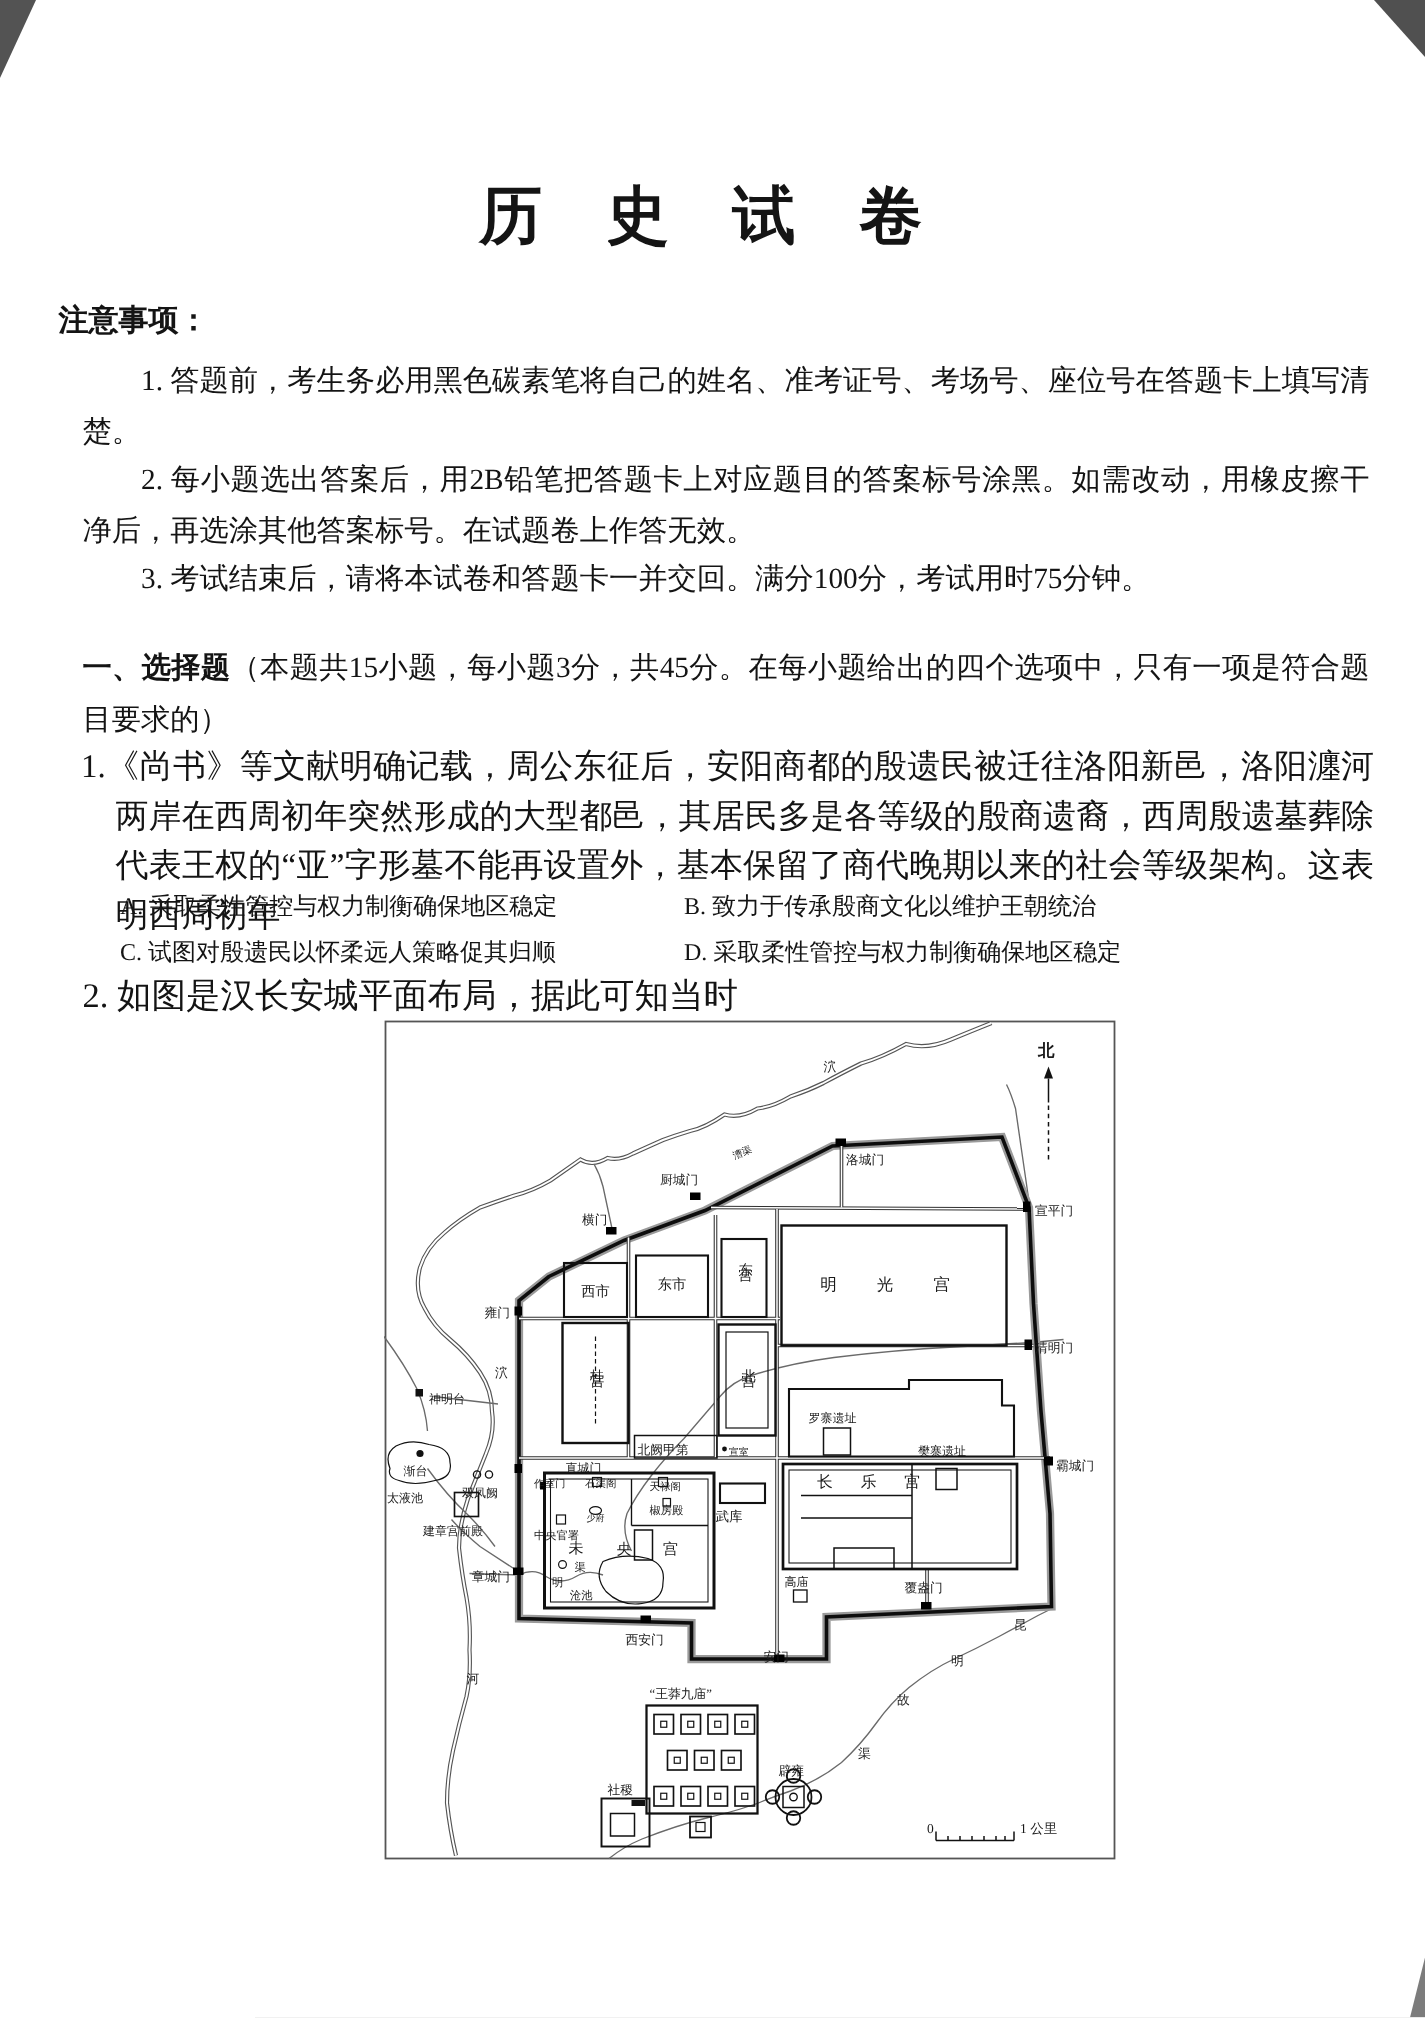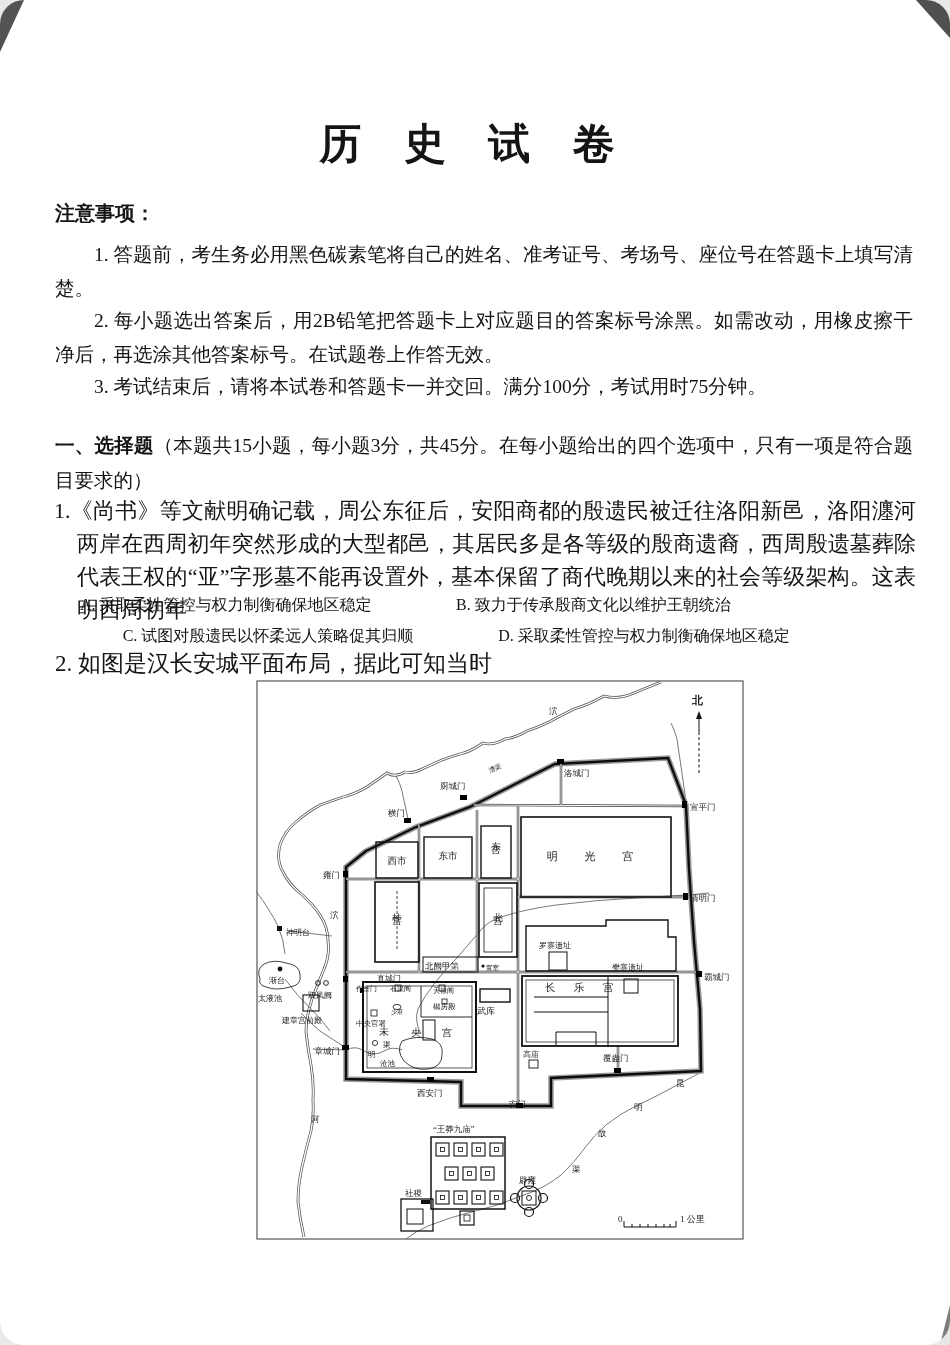--- a/index.html
+++ b/index.html
@@ -1,28 +1,28 @@
 <!DOCTYPE html>
 <html><head>
 <meta charset="utf-8">
 <style>
   html,body{margin:0;padding:0;background:#e8e8e8;}
   #page{position:relative;width:950px;height:1345px;background:#ffffff;overflow:hidden;
-        font-family:"Liberation Serif","DejaVu Serif",serif;color:#141414;border-radius:24px;}
+        font-family:"Liberation Serif","DejaVu Serif",serif;color:#141414;}
   .abs{position:absolute;}
   #title{left:0;top:116px;width:100%;text-align:center;font-size:42px;font-weight:bold;letter-spacing:16px;}
-  #notice-heading{left:55px;top:200px;font-size:20px;font-weight:bold;}
+  #notice-heading{left:39px;top:200px;font-size:20px;font-weight:bold;}
   .para{left:55px;width:858px;font-size:19.5px;line-height:34px;text-indent:2em;text-align:justify;}
   #p1{top:238px;} #p2{top:304px;} #p3{top:370px;}
   #section-heading{left:55px;top:428px;width:858px;font-size:19.5px;line-height:35px;text-align:justify;}
   #section-heading .b{font-weight:bold;margin-top:34px;}
   #q1{left:54px;top:494px;width:862px;font-size:22px;line-height:33px;text-align:justify;
       padding-left:23px;text-indent:-23px;box-sizing:border-box;}
   .optrow{left:80px;top:0;width:840px;display:flex;font-size:16px;line-height:31px;}
-  #optrow1{top:589px;} #optrow2{top:620px;text-align:center;}
+  #optrow1{top:589px;} #optrow2{top:620px;}
   .optcell{width:376px;flex:0 0 auto;}
   #q2{left:55px;top:648px;width:860px;font-size:23px;}
   #map-wrap{left:256px;top:679px;width:490px;height:564px;}
   .mlabel{font-family:"Liberation Serif","DejaVu Serif",serif;fill:#1a1a1a;}
   .vtext{writing-mode:vertical-rl;text-orientation:upright;letter-spacing:2px;}
   .corner{position:absolute;opacity:.88;}
   #corner-tl{left:0;top:0;width:24px;height:52px;background:#3b3b3b;clip-path:polygon(0 0,100% 0,0 100%);}
   #corner-tr{right:0;top:0;width:34px;height:38px;background:#383838;clip-path:polygon(0 0,100% 0,100% 100%);}
   #corner-br{right:0;bottom:0;width:10px;height:40px;background:#6a6a6a;clip-path:polygon(100% 0,100% 100%,0 100%);}
 </style>

